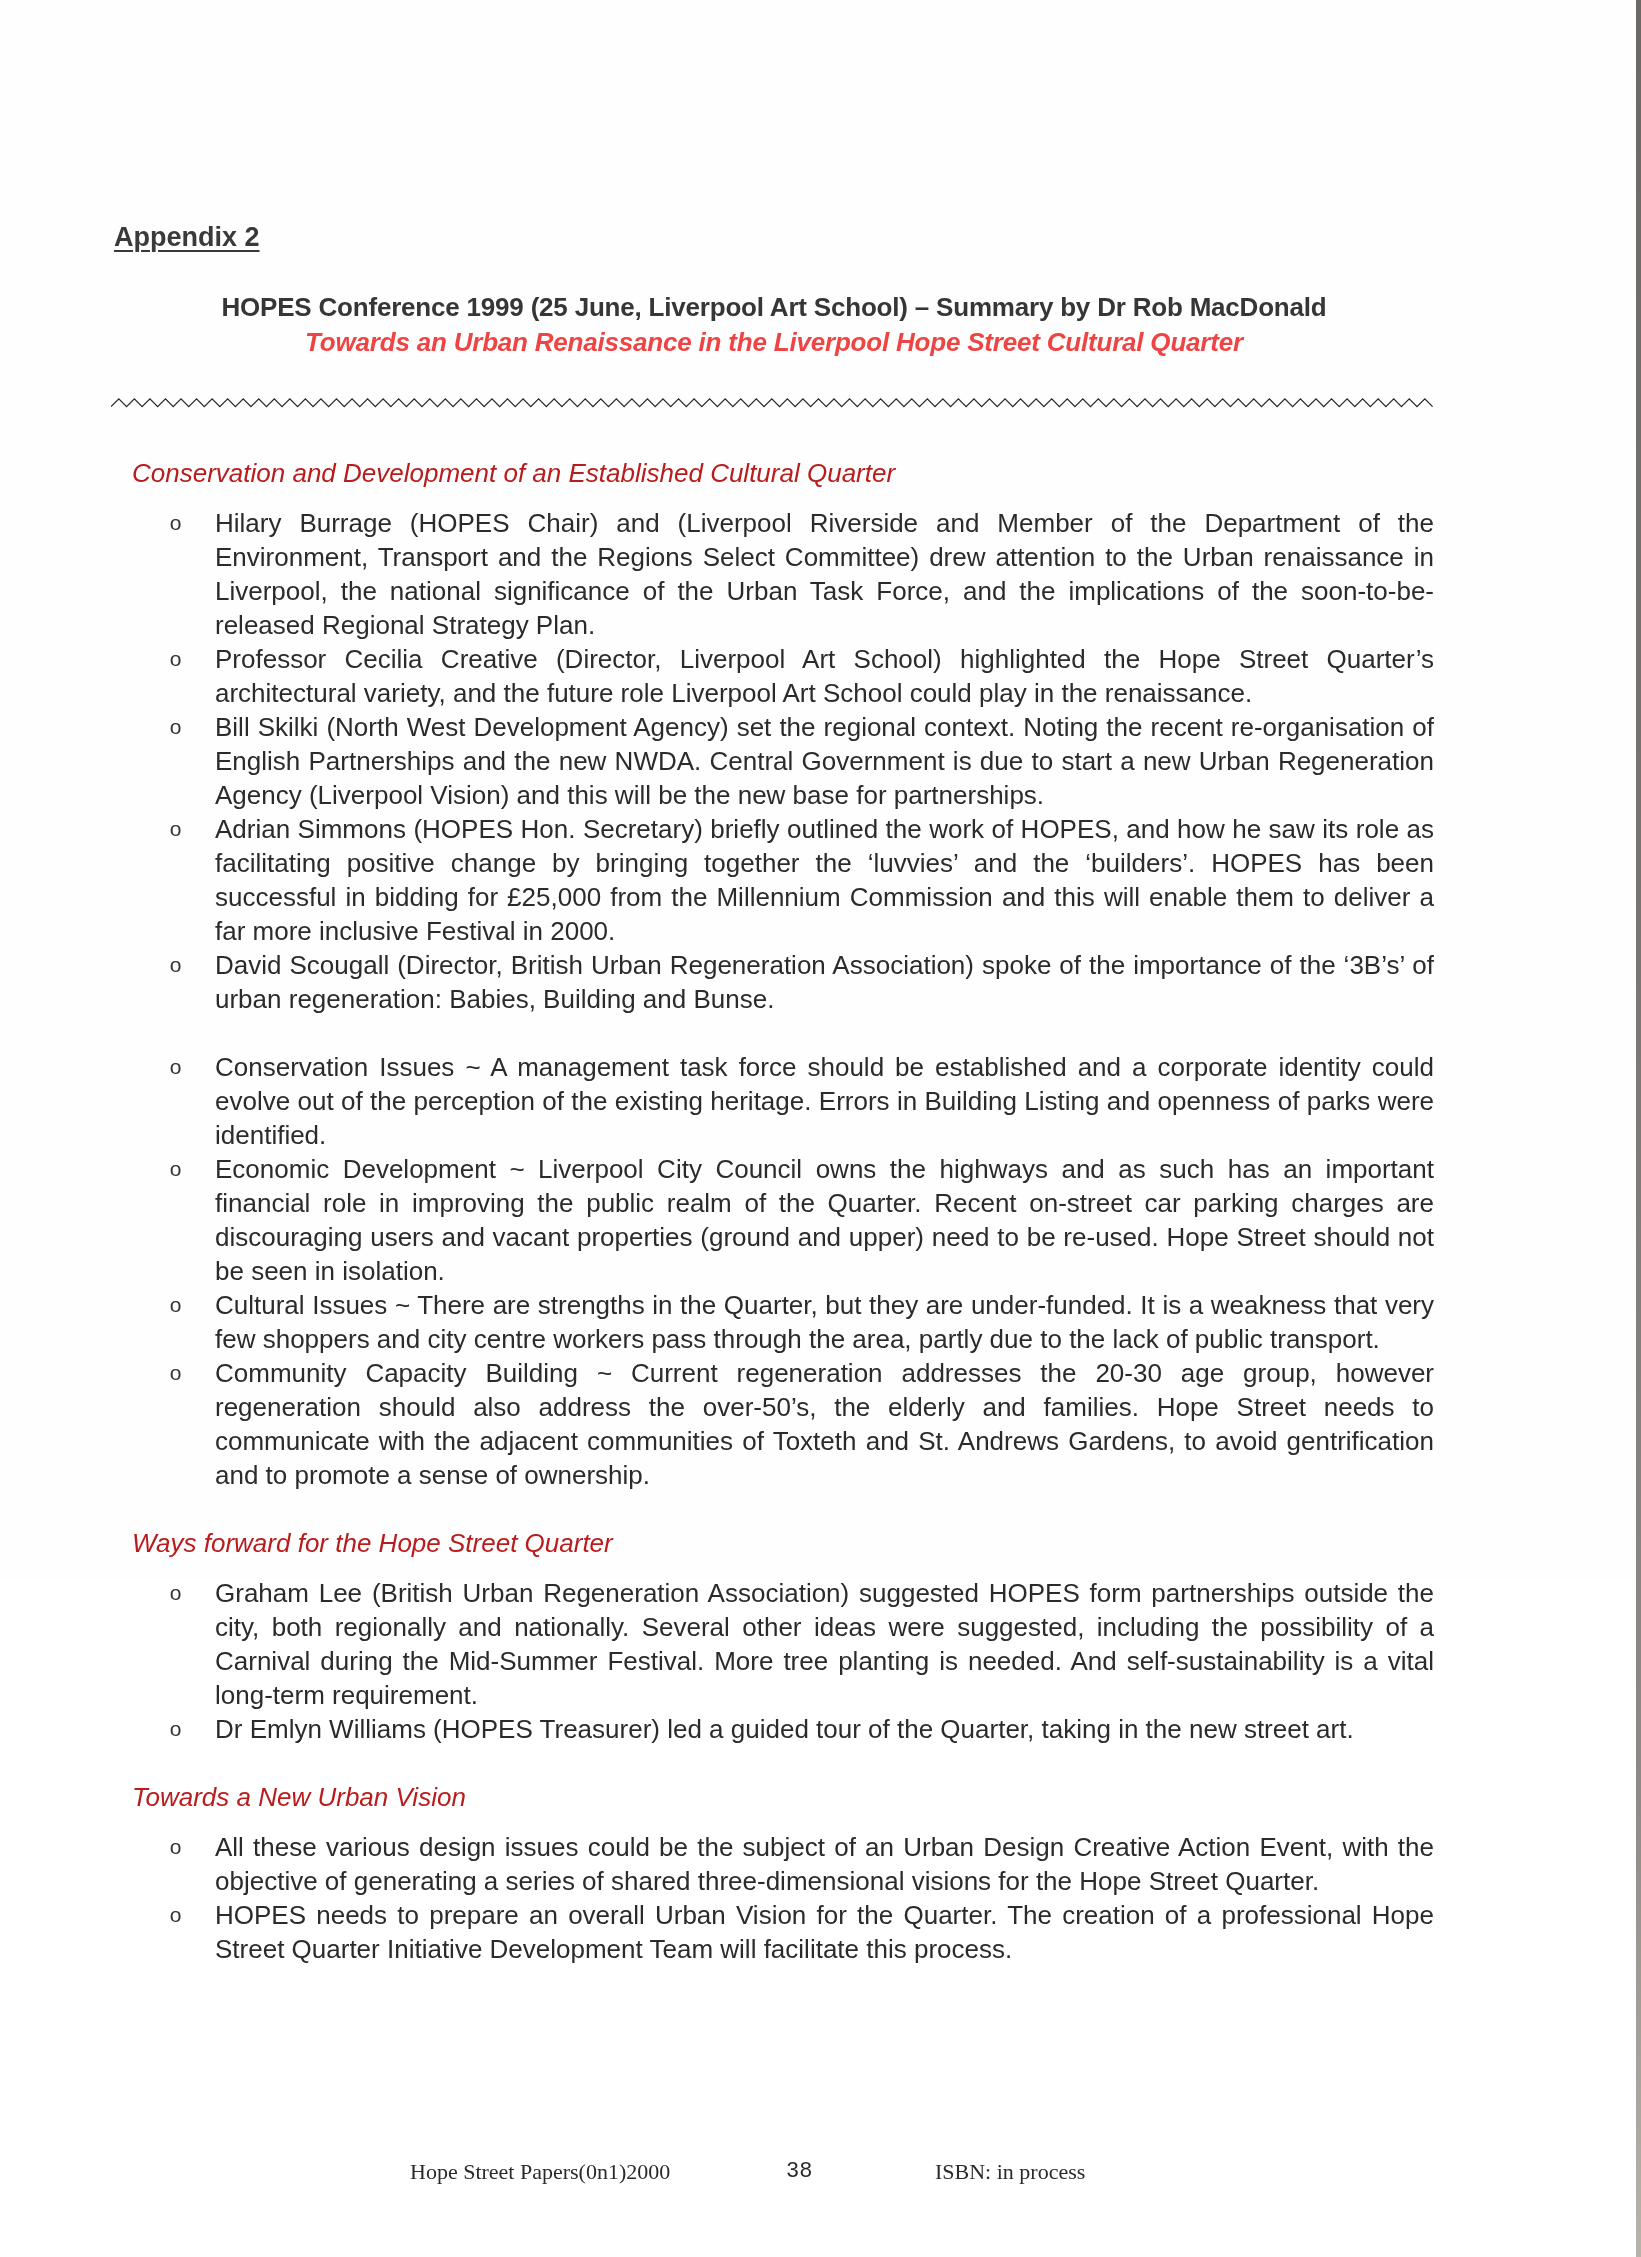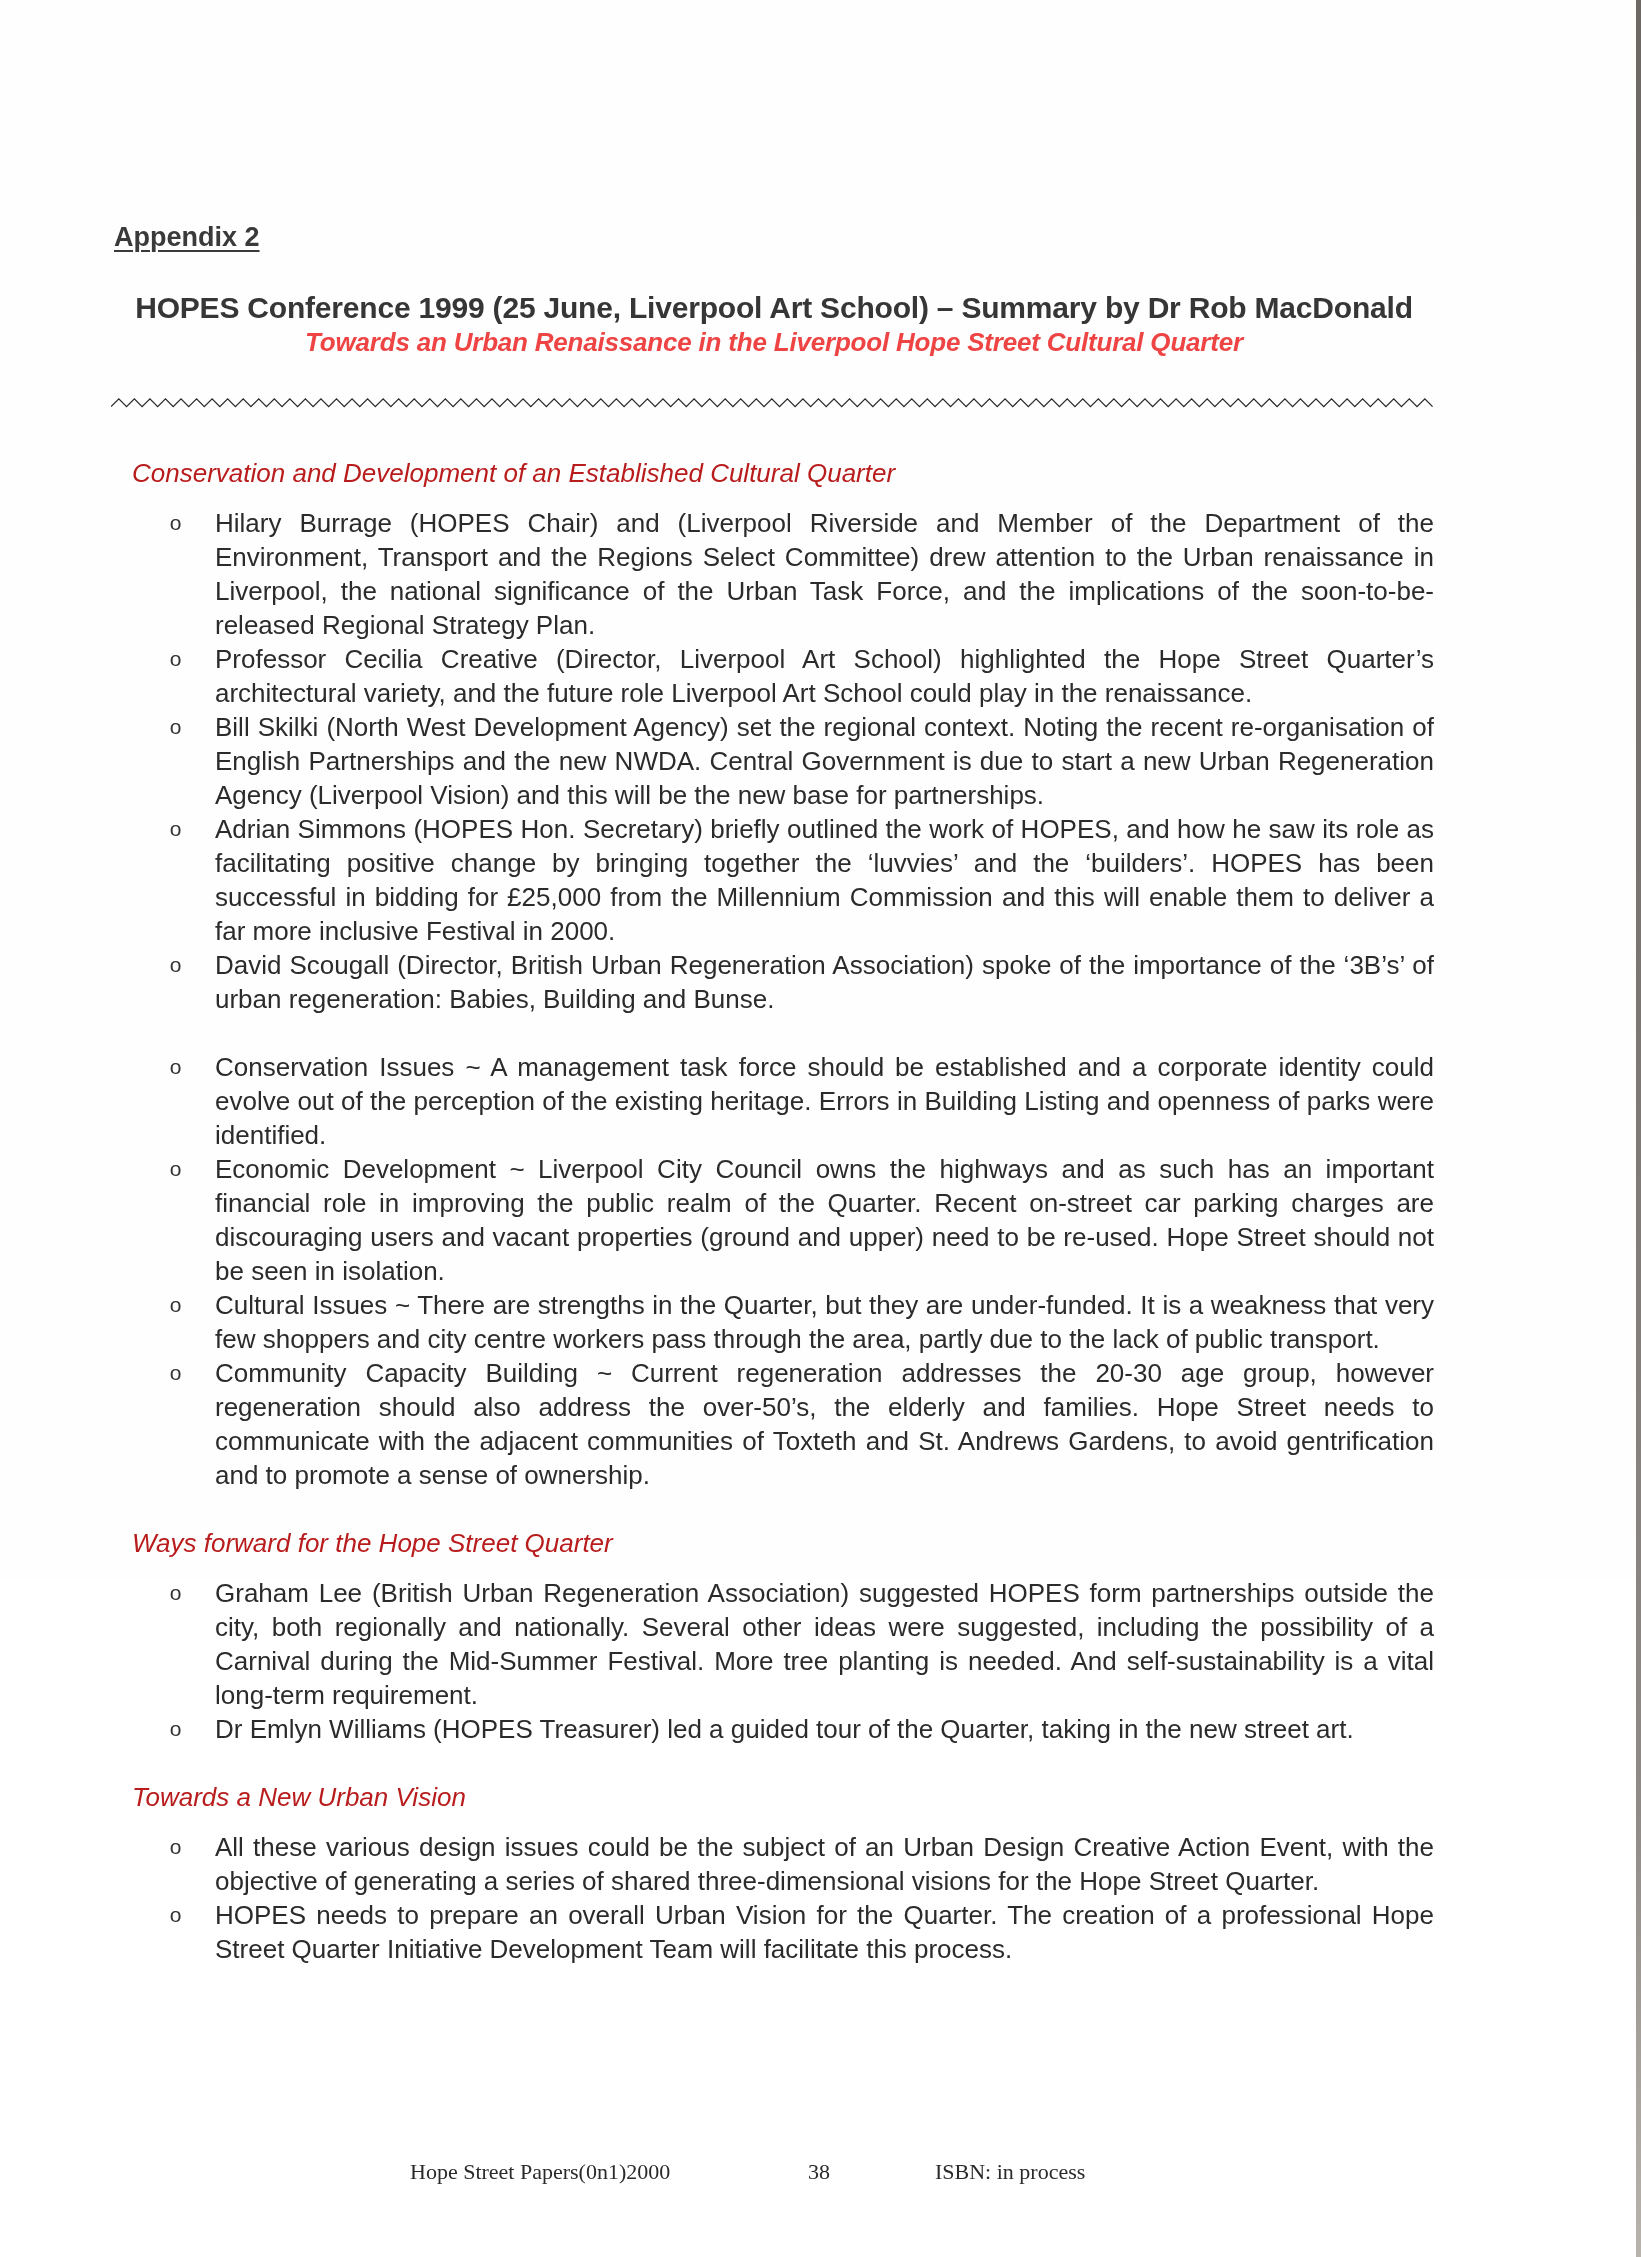--- a/index.html
+++ b/index.html
@@ -41,21 +41,21 @@
       color: #3a3a3a;
     }
     .title-block {
       position: absolute;
       left: 114px;
       top: 290px;
       width: 1320px;
       text-align: center;
     }
     .title-main {
-      font-size: 30px;
+      font-size: 26px;
       font-weight: bold;
       color: #363636;
       line-height: 35px;
       letter-spacing: -0.2px;
     }
     .title-sub {
       font-size: 26px;
       font-weight: bold;
       font-style: italic;
       color: #ef4444;
@@ -107,21 +107,21 @@
       position: absolute;
       top: 2159px;
       left: 0;
       width: 1641px;
       font-family: "Liberation Serif", serif;
       font-size: 22px;
       color: #2a2a2a;
     }
     .footer span { position: absolute; white-space: nowrap; }
     .f-left { left: 410px; }
-    .f-mid { left: 808px; }
+    .f-mid { left: 786px; font-family: Liberation Mono, monospace; }
     .f-right { left: 935px; }
   </style>
 </head>
 <body>
 
 <div class="page">
 
   <div class="appendix">Appendix 2</div>
 
   <div class="title-block">

